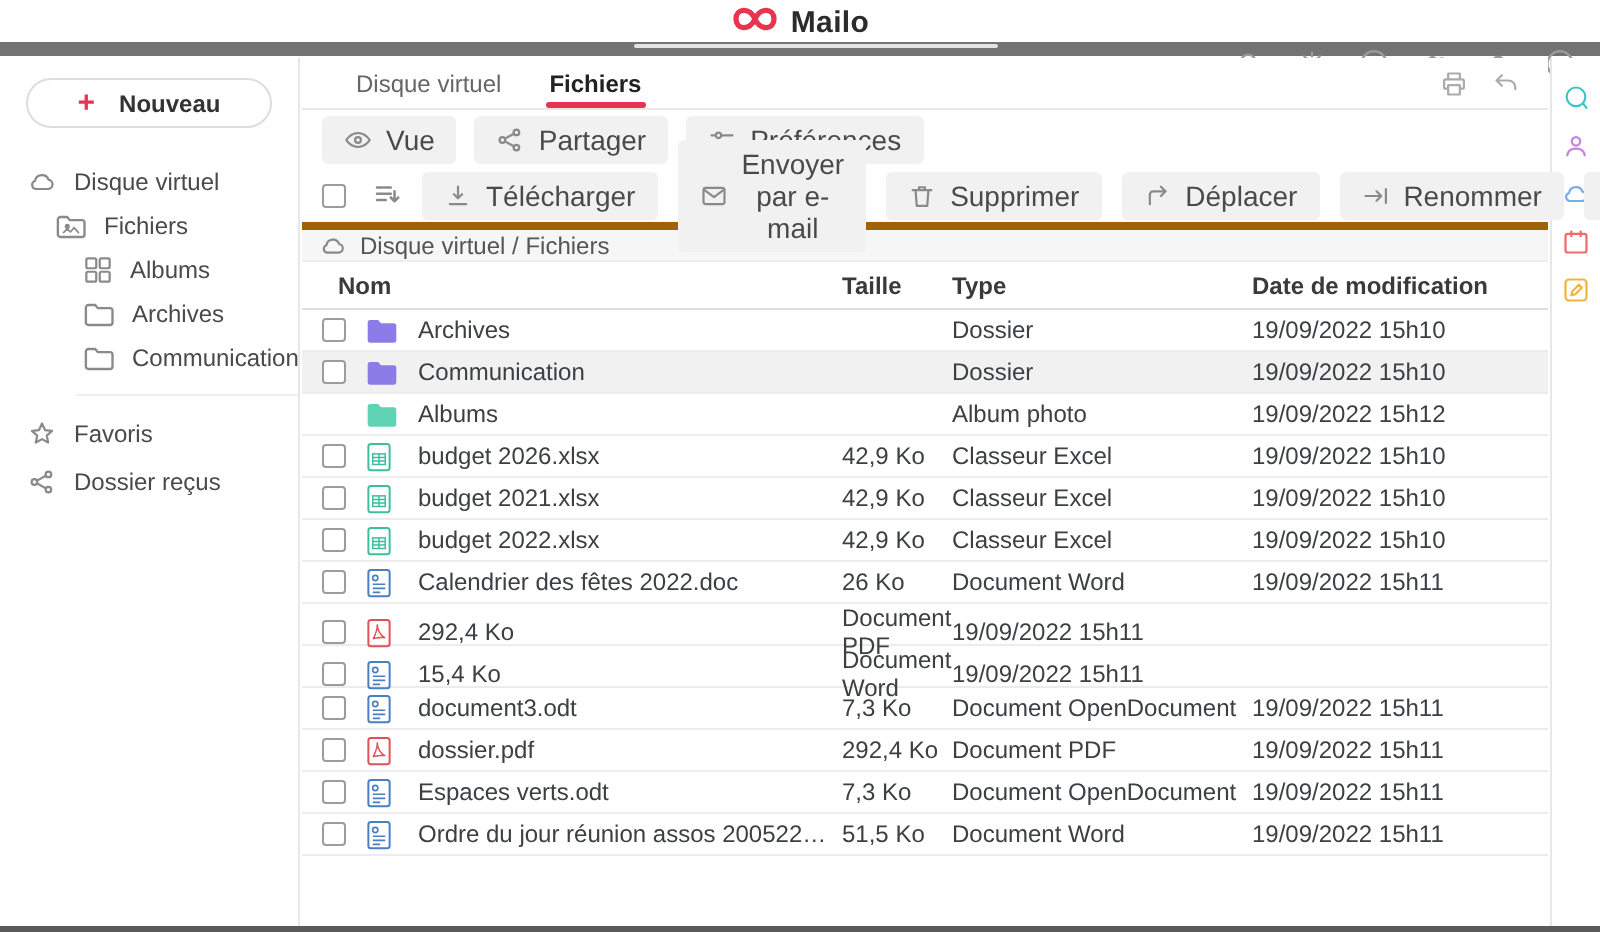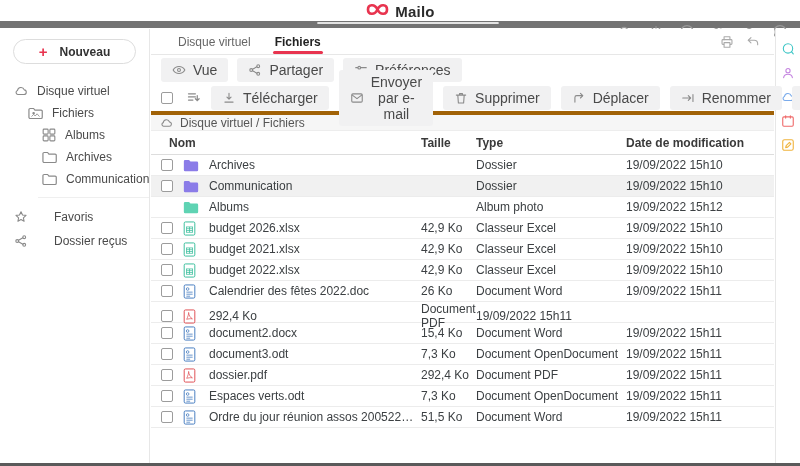--- a/index.html
+++ b/index.html
@@ -24,21 +24,21 @@
   
   .sidebar { position:absolute; top:29px; left:0; bottom:3px; width:150px; background:#fff;
     border-right:1px solid #e7e7e7; padding-top:10px; }
   .new-btn { display:flex; align-items:center; justify-content:center; gap:12px; margin:0 13px 16px 13px;
     height:25px; border:1px solid #ddd; border-radius:13px; background:#fff; cursor:pointer; }
   .new-btn .plus { color:#e8344f; font-size:15px; font-weight:bold; line-height:1; }
   .new-btn .lbl { font-weight:bold; color:#333; font-size:12px; }
   .tree-item { display:flex; align-items:center; gap:9px; height:22px; color:#4a4a4a; cursor:pointer; }
   .tree-item .ticon { display:flex; align-items:center; color:#8a8a8a; }
   .side-divider { border-top:1px solid #efefef; margin:7px 0 7px 38px; }
-  .side-link { display:flex; align-items:center; gap:26px; height:24px; padding-left:14px; color:#4a4a4a; cursor:pointer; }
+  .side-link { display:flex; align-items:center; gap:9px; height:24px; padding-left:14px; color:#4a4a4a; cursor:pointer; }
   .side-link .ticon { color:#8a8a8a; display:flex; align-items:center; }
 
   
   .rail { position:absolute; top:29px; right:0; bottom:3px; width:25px; background:#fff;
     border-left:1px solid #e7e7e7; display:flex; flex-direction:column; align-items:center; padding-top:12px; gap:9px; }
   .rail-icon { width:15px; height:15px; display:flex; align-items:center; justify-content:center; cursor:pointer; }
 
   
   .main { position:absolute; top:29px; left:151px; right:26px; bottom:3px; background:#fff; }
   .tabbar { height:26px; display:flex; align-items:stretch; border-bottom:1px solid #e7e7e7; padding-left:15px; }
@@ -539,21 +539,20 @@
           <div class="ccell">
             <div class="cbx"></div>
           </div>
           <div class="icell">
             <svg width="13" height="15" viewBox="0 0 20 24" fill="none" stroke="#4a7fc1" stroke-width="1.6">
               <rect x="1.5" y="1.5" width="17" height="21" rx="2"></rect>
               <circle cx="7" cy="8" r="2.1" stroke-width="1.3"></circle>
               <path d="M5 13h10M5 16.3h10M5 19.5h6" stroke-width="1.3"></path>
             </svg>
           </div>
-          <div class="name">document2.docx</div>
           <div class="muted">15,4 Ko</div>
           <div class="muted">Document Word</div>
           <div class="muted">19/09/2022 15h11</div>
         </div>
         <div class="trow">
           <div class="ccell">
             <div class="cbx"></div>
           </div>
           <div class="icell">
             <svg width="13" height="15" viewBox="0 0 20 24" fill="none" stroke="#4a7fc1" stroke-width="1.6">

